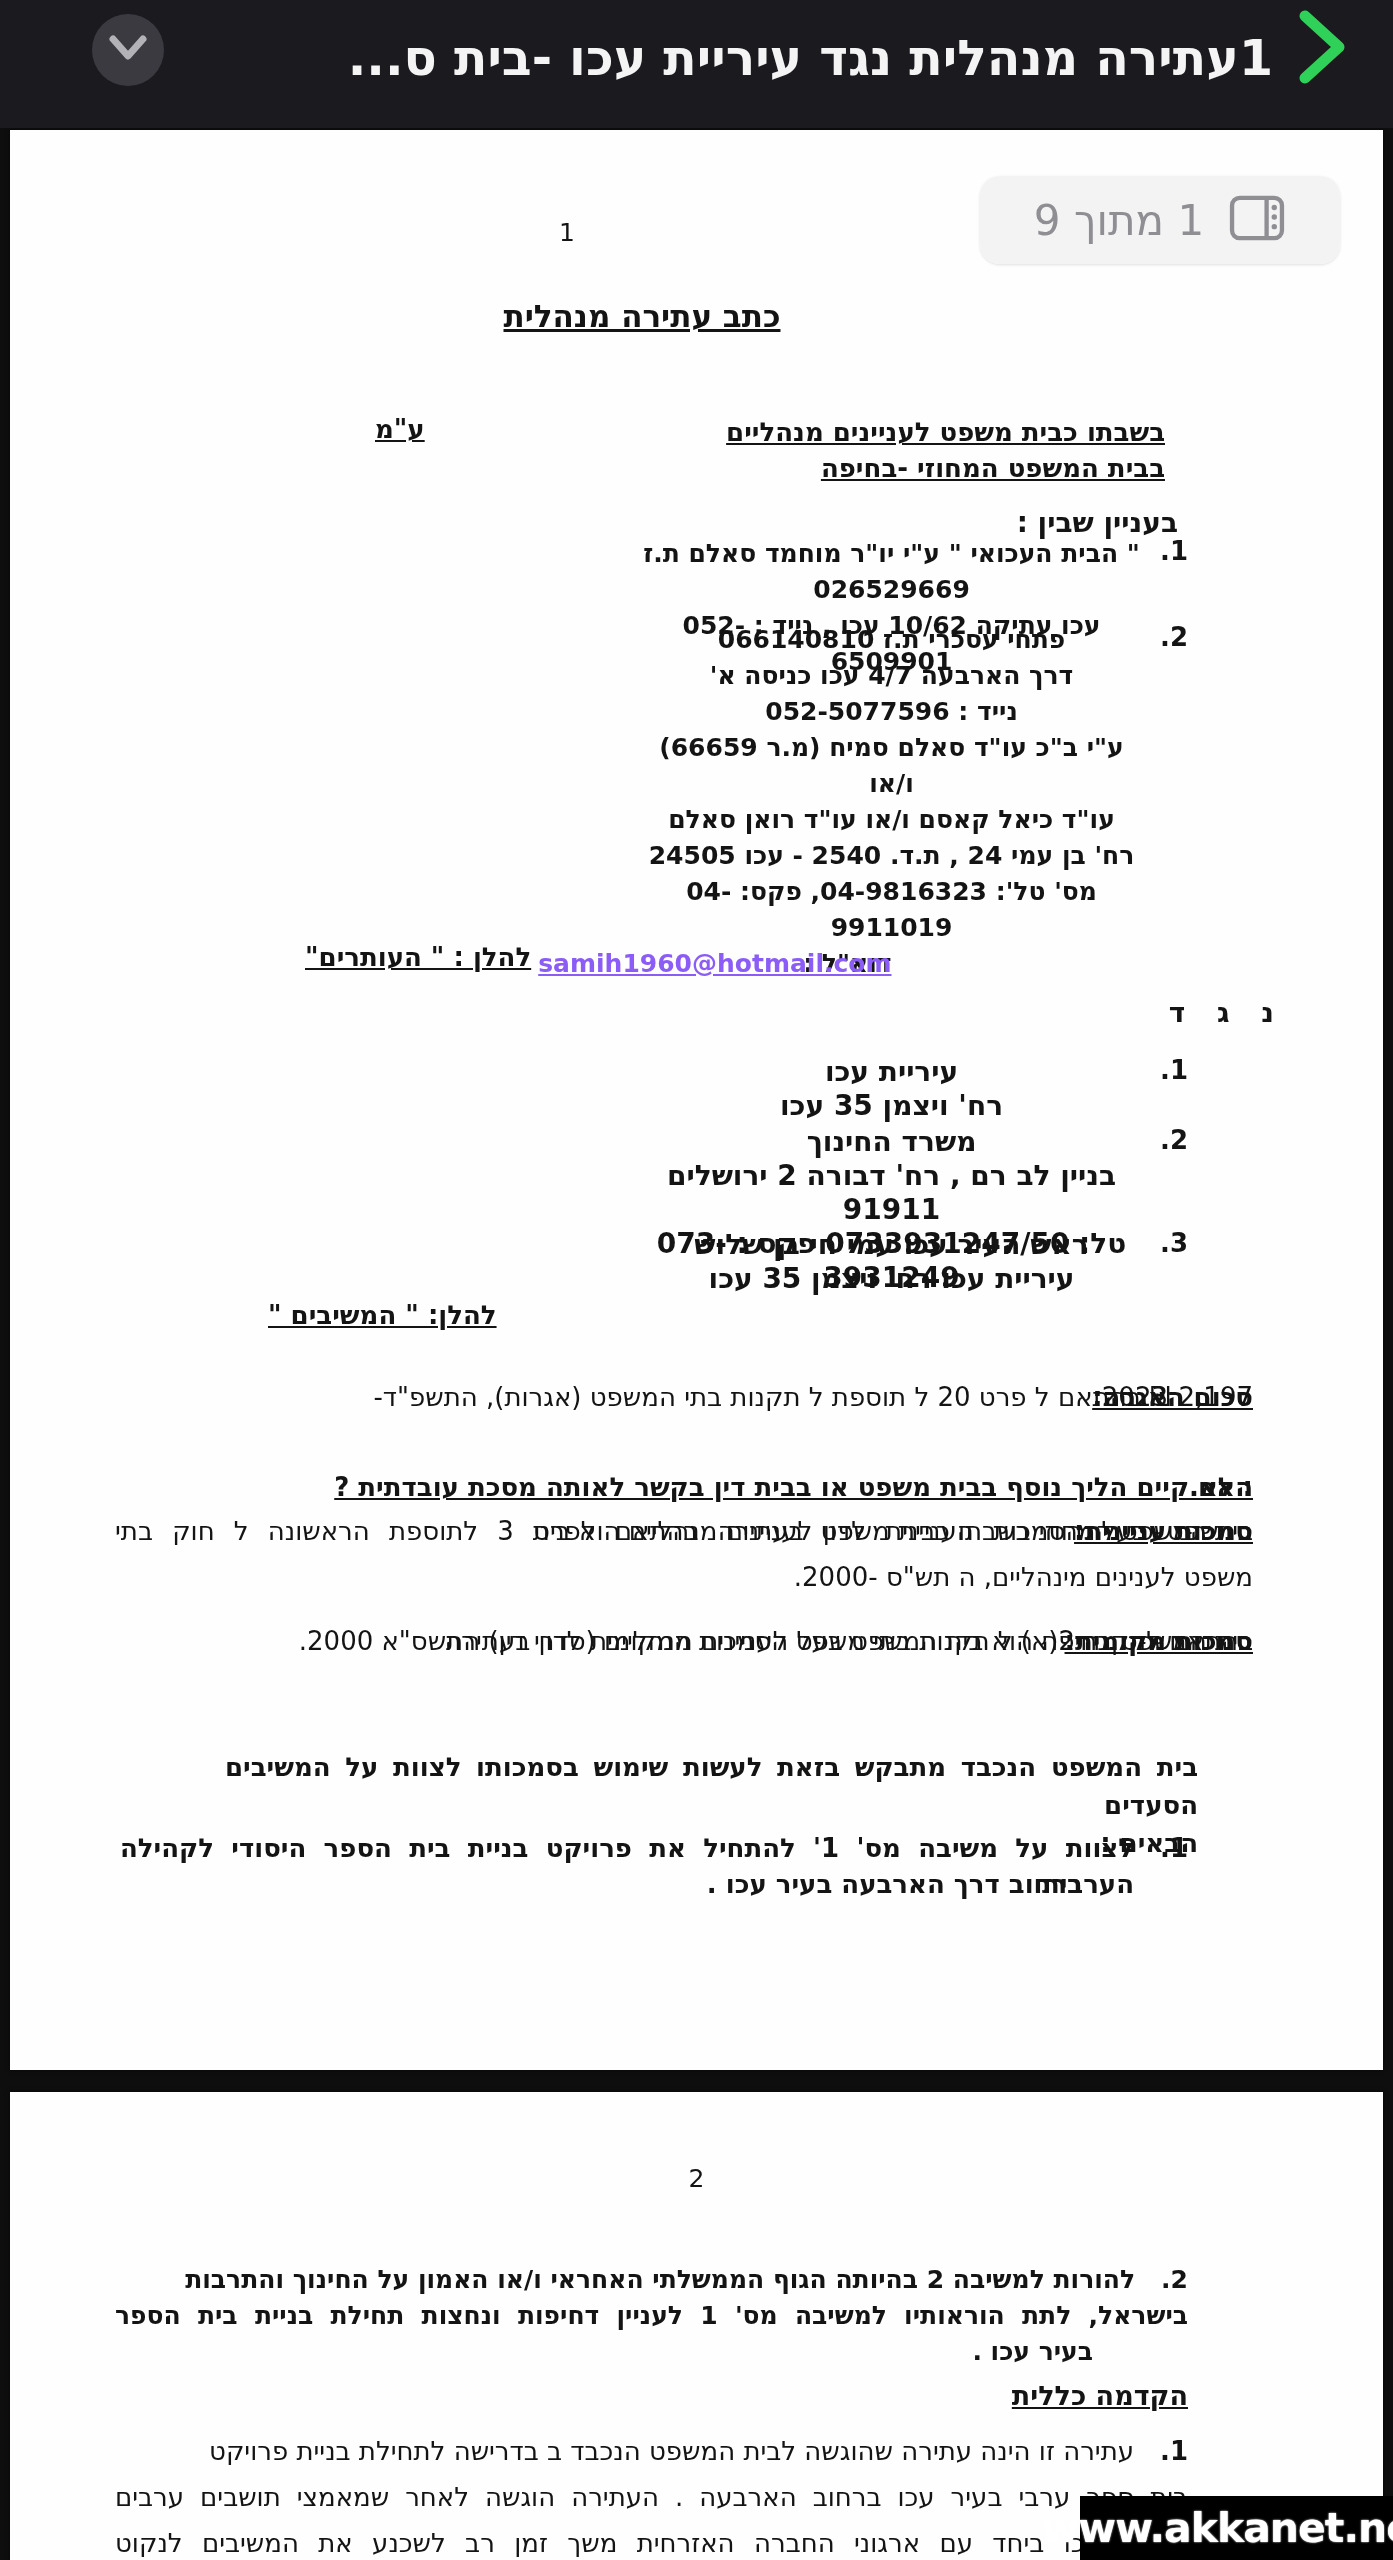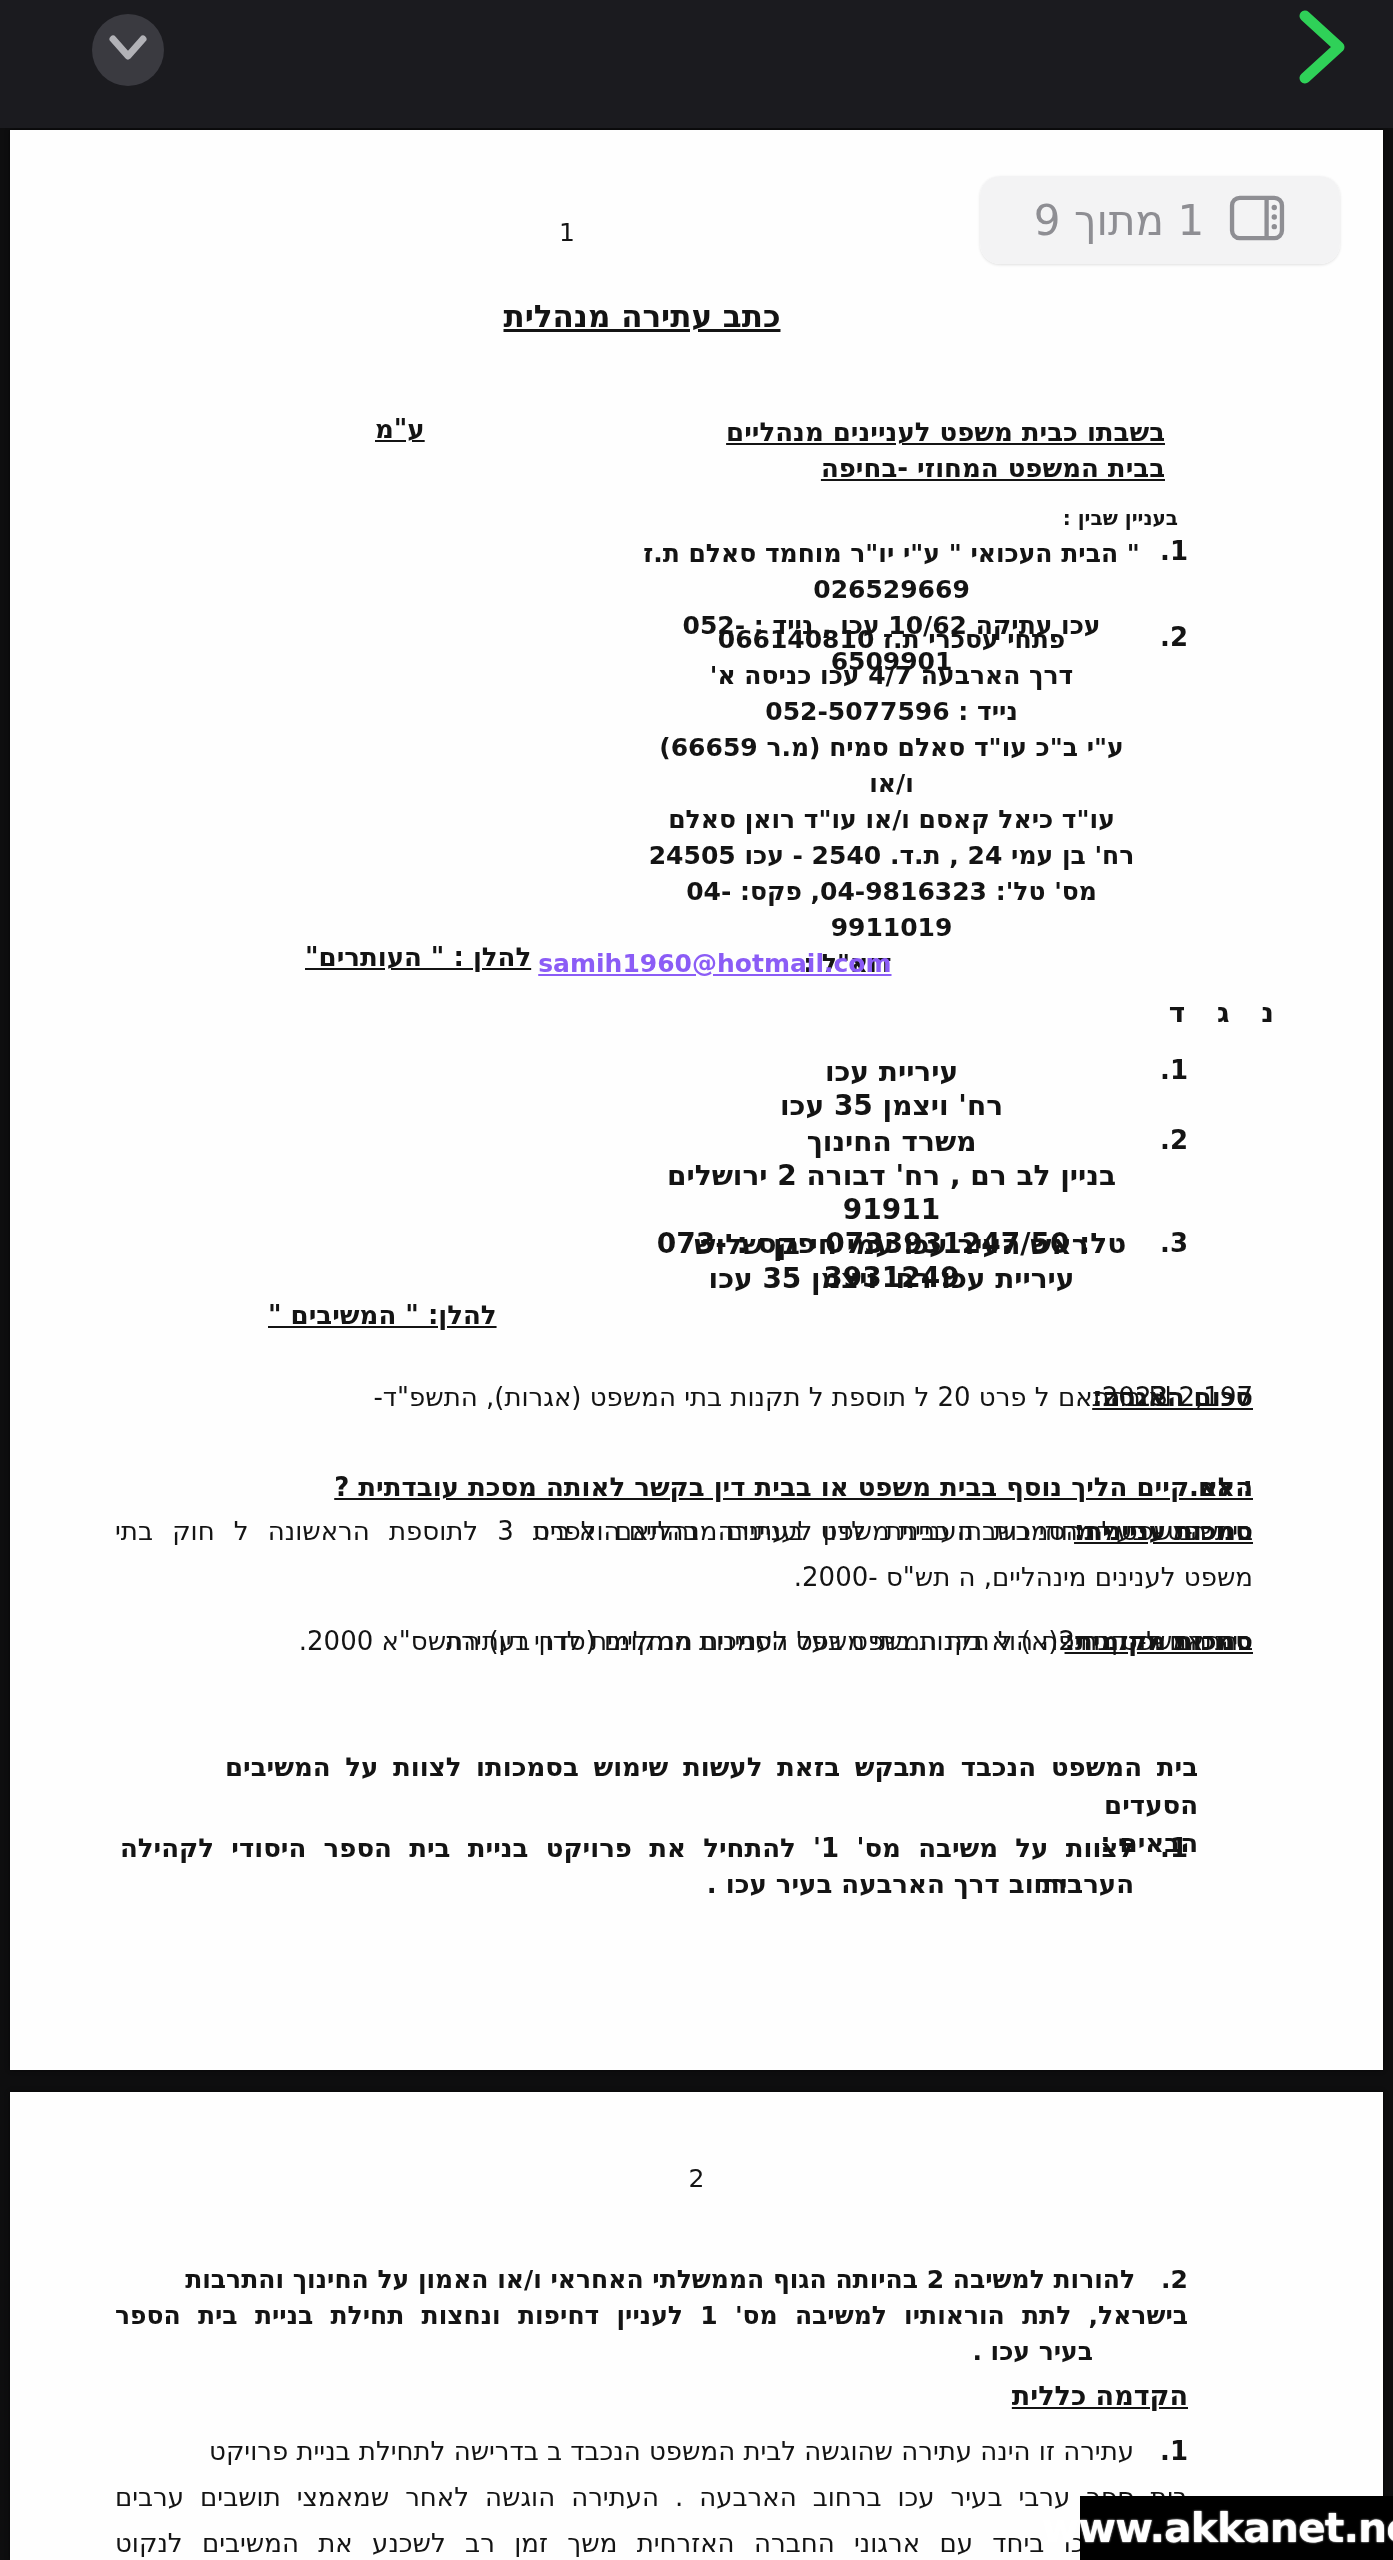--- a/index.html
+++ b/index.html
@@ -30,21 +30,21 @@
   .page *{position:absolute;}
   .u{text-decoration:underline;}
 
   .pgnum{top:88px;left:0;width:1114px;text-align:center;font-size:25px;font-weight:400;}
   .pgnum2{top:72px;left:0;width:1373px;text-align:center;font-size:25px;font-weight:400;}
   .doc-title{top:168px;left:0;width:1264px;text-align:center;font-size:31px;font-weight:700;
              text-decoration:underline;}
   .court{top:284px;right:218px;text-align:right;font-size:26px;font-weight:700;line-height:36px;}
   .court div{position:static;text-decoration:underline;}
   .case-type{top:284px;left:365px;font-size:26px;font-weight:700;text-decoration:underline;}
-  .between{top:376px;right:205px;font-size:20px;font-weight:700;}
+  .between{top:376px;right:205px;font-size:28px;font-weight:700;}
 
   .party{display:flex;right:195px;gap:16px;}
   .party .num{position:static;font-size:26px;font-weight:700;flex:0 0 auto;}
   .pcol{position:static;width:505px;text-align:center;font-weight:700;}
   .pet .pcol{font-size:25px;line-height:36px;}
   .res .pcol{font-size:28px;line-height:34px;}
   .pline,.eline{position:static;}
   .link{color:#8b5cf6;text-decoration:underline;}
 
   .hereinafter1{top:812px;left:295px;font-size:26px;font-weight:700;text-decoration:underline;}
@@ -87,20 +87,21 @@
 <div class="screen">
 
   <div class="appbar">
     <div class="back-btn">
       <span>
         <svg width="58" height="76" viewBox="0 0 58 76">
           <polyline points="12,7 46,38 12,69" fill="none" stroke="#2fd158" stroke-width="11" stroke-linecap="round" stroke-linejoin="round"></polyline>
         </svg>
       </span>
     </div>
+    <div class="appbar-title">1עתירה מנהלית נגד עיריית עכו -בית ס...</div>
     <div class="collapse-btn">
       <span>
         <svg width="42" height="30" viewBox="0 0 42 30">
           <polyline points="6,6 21,23 36,6" fill="none" stroke="#b2b2b7" stroke-width="7" stroke-linecap="round" stroke-linejoin="round"></polyline>
         </svg>
       </span>
     </div>
   </div>
 
   <div class="pill">

